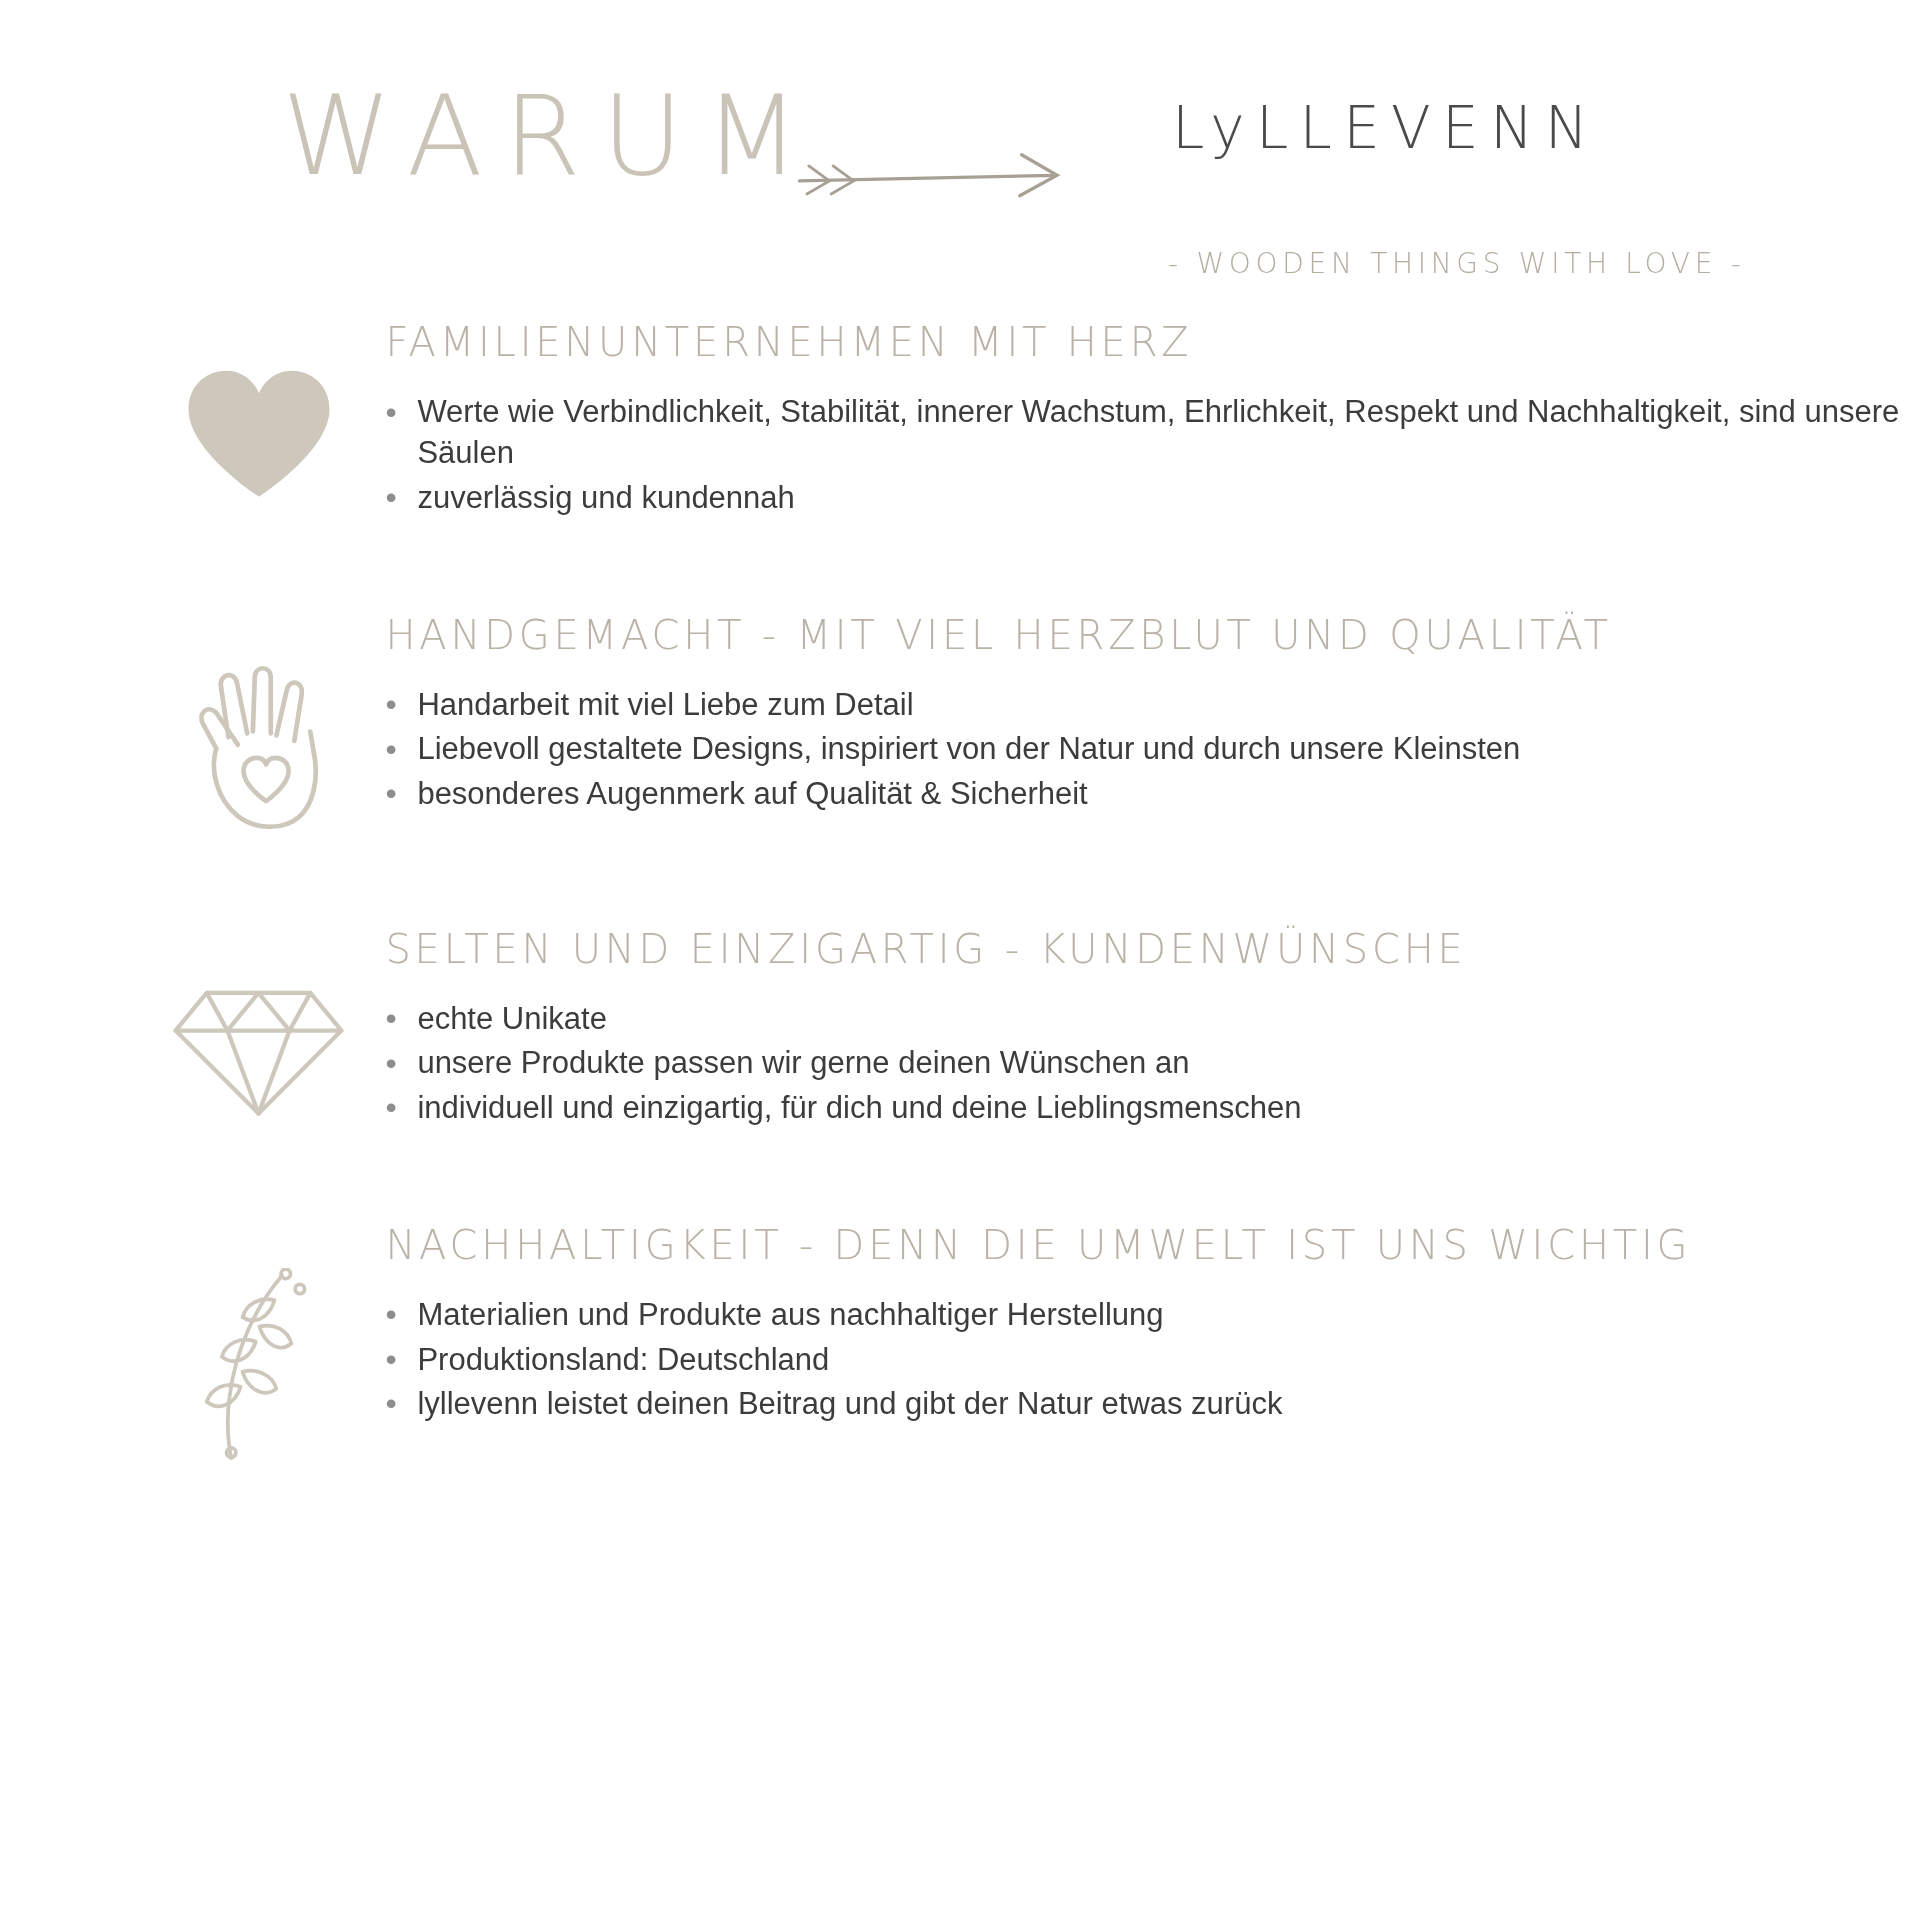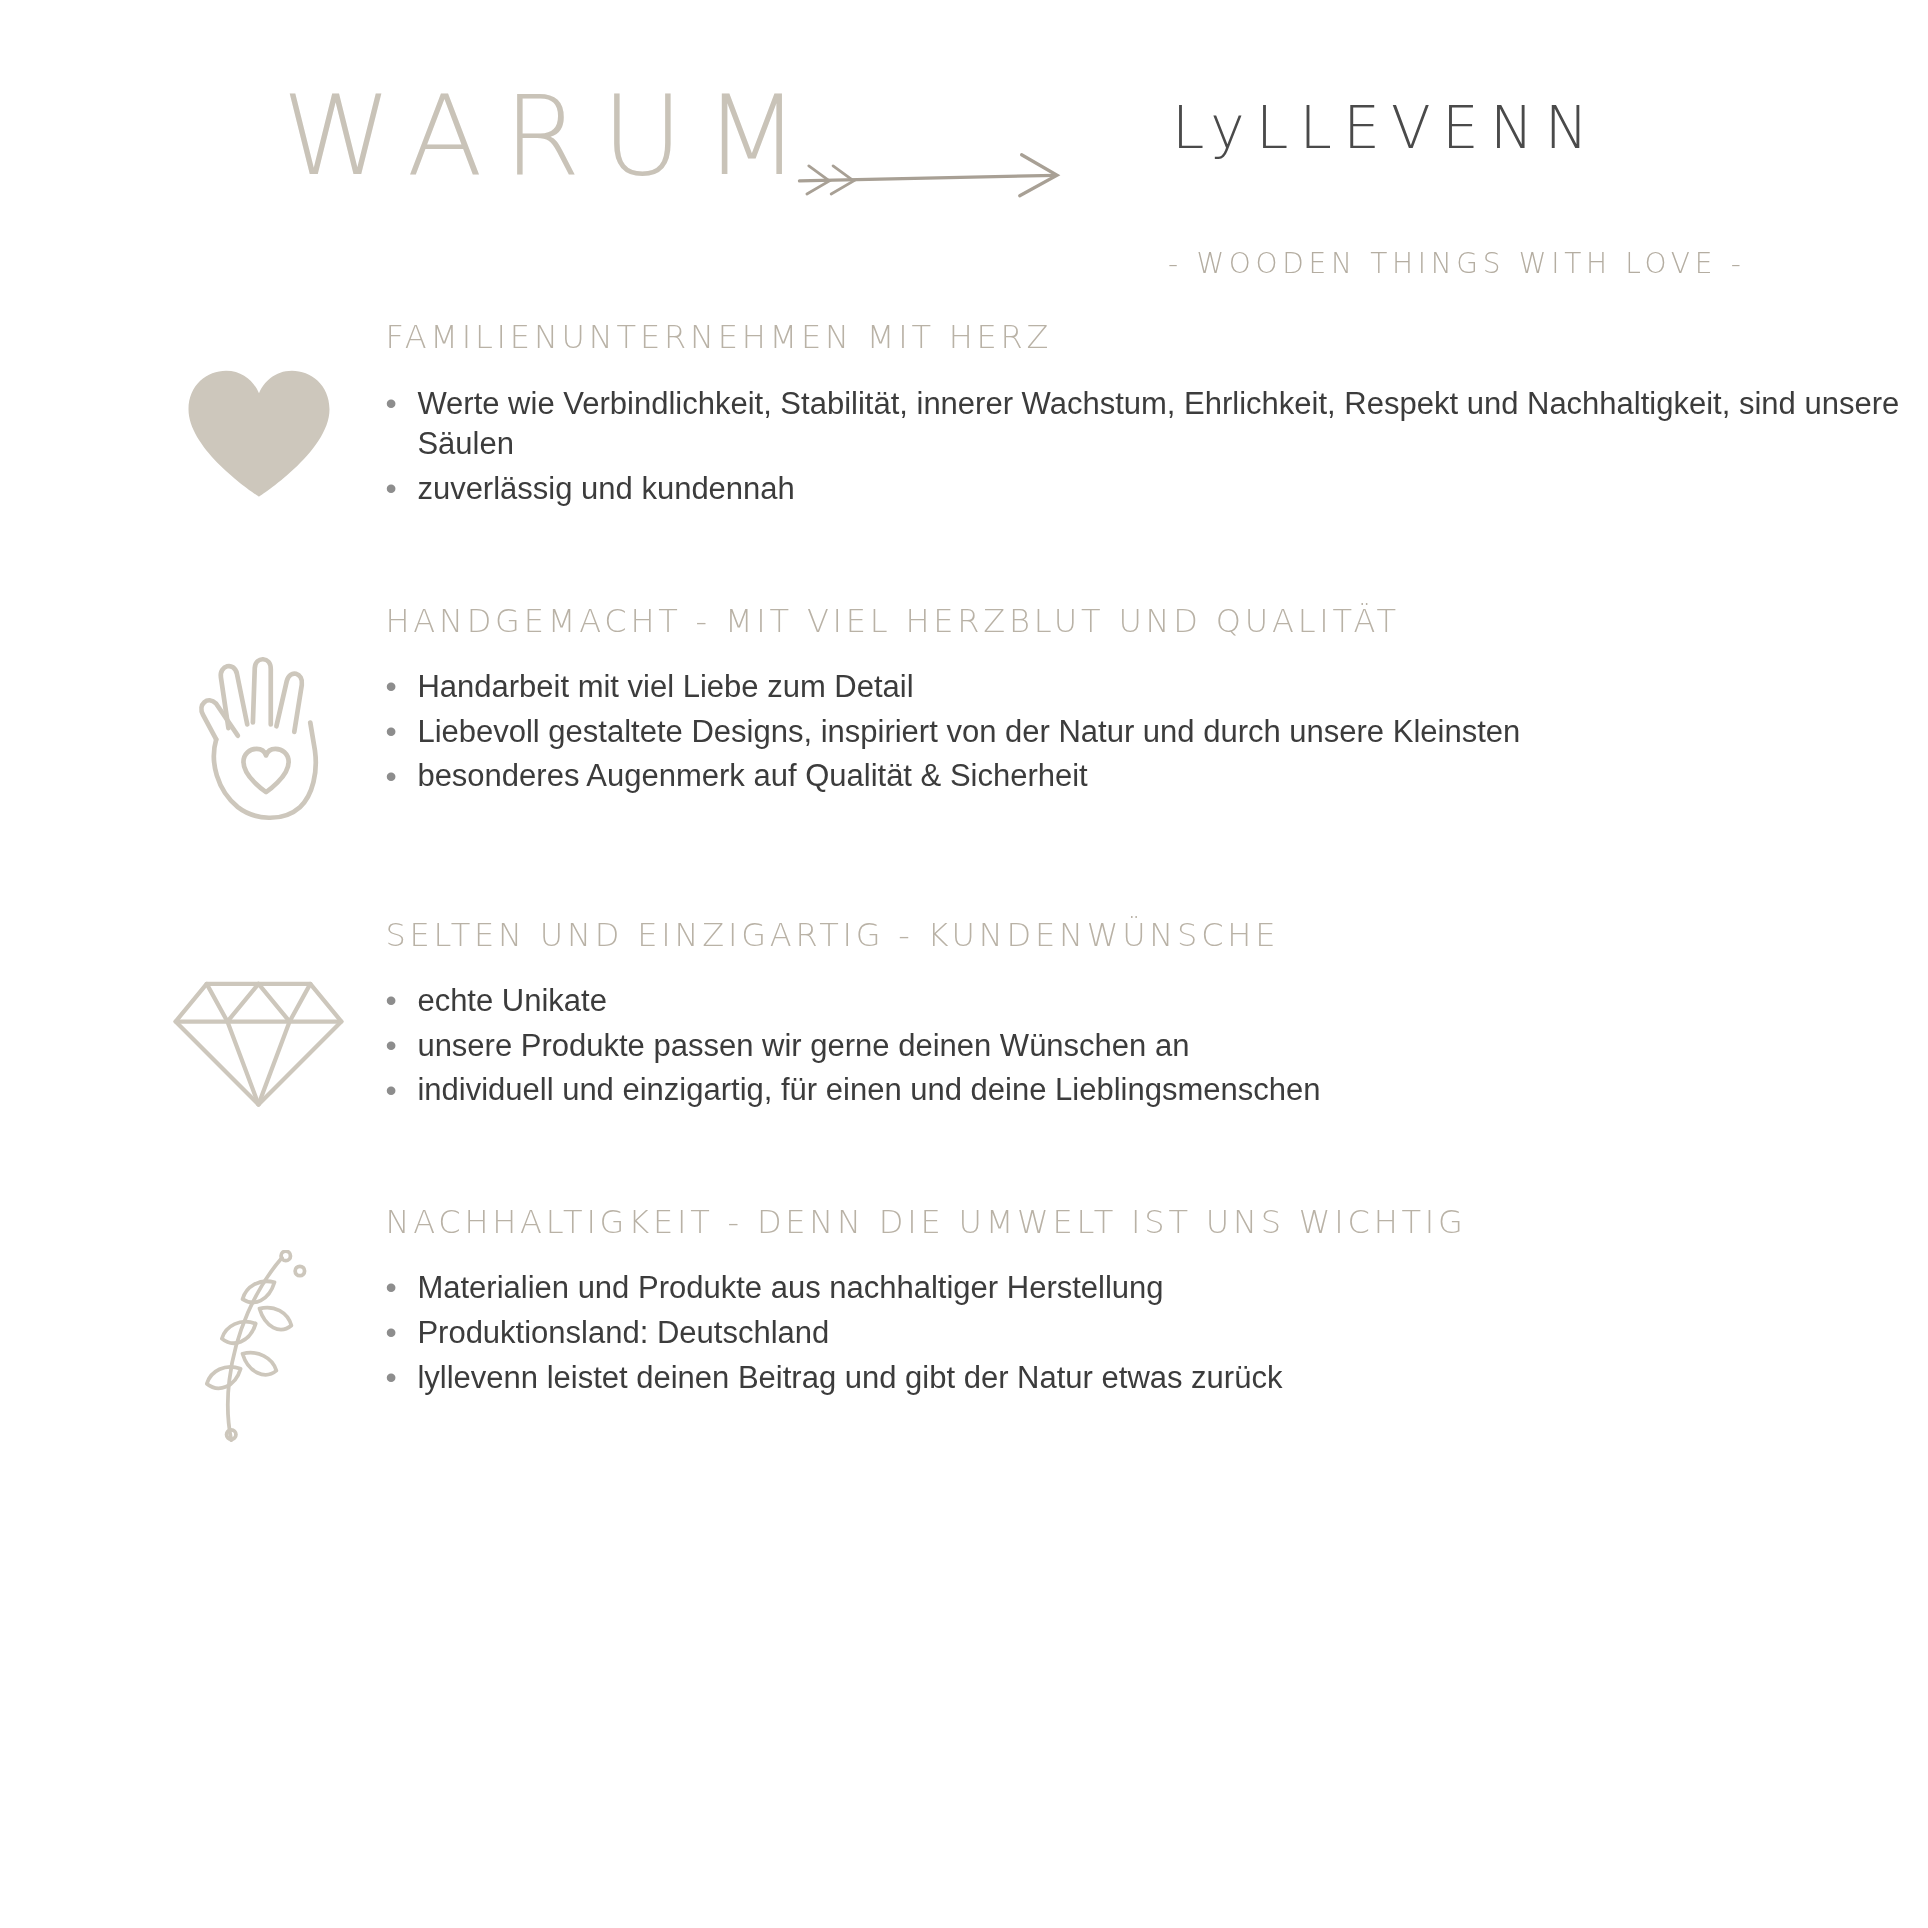--- a/index.html
+++ b/index.html
@@ -82,21 +82,21 @@
     justify-content: center;
     align-items: flex-start;
     padding-top: 45px;
   }
   .text-col {
     flex: 1;
     padding-left: 9.4px;
   }
   .sec-title {
     font-family: "DejaVu Sans", sans-serif;
-    font-size: 32px;
+    font-size: 40px;
     letter-spacing: 3.8px;
     color: #b9b2a6;
     font-weight: 300;
     margin: 0 0 28px 0;
     line-height: 1.1;
     text-transform: uppercase;
   }
   ul.bullets {
     list-style: none;
     margin: 0;
@@ -187,21 +187,21 @@
         <path d="M40 22 L62 62 L95 150"></path>
         <path d="M150 22 L128 62 L95 150"></path>
         <path d="M62 62 L95 22 L128 62"></path>
       </svg>
     </div>
     <div class="text-col">
       <h2 class="sec-title">SELTEN UND EiNZIGARTIG - KUNDENWÜNSCHE</h2>
       <ul class="bullets">
         <li>echte Unikate</li>
         <li>unsere Produkte passen wir gerne deinen Wünschen an</li>
-        <li>individuell und einzigartig, für einen und deine Lieblingsmenschen</li>
+        <li>individuell und einzigartig, für dich und deine Lieblingsmenschen</li>
       </ul>
     </div>
   </div>
 
   <div class="section">
     <div class="icon-col">
       <svg class="icon-svg" width="141" height="198" viewBox="0 0 150 210" fill="none" stroke="#cdc7bc" stroke-width="4" stroke-linecap="round" stroke-linejoin="round">
         <path d="M100 8 C72 40 50 88 44 138 C40 170 44 192 46 202"></path>
         <path d="M92 34 C76 30 62 38 58 52 C70 60 86 54 92 34 Z"></path>
         <path d="M72 78 C56 72 40 80 36 94 C48 104 66 98 72 78 Z"></path>

